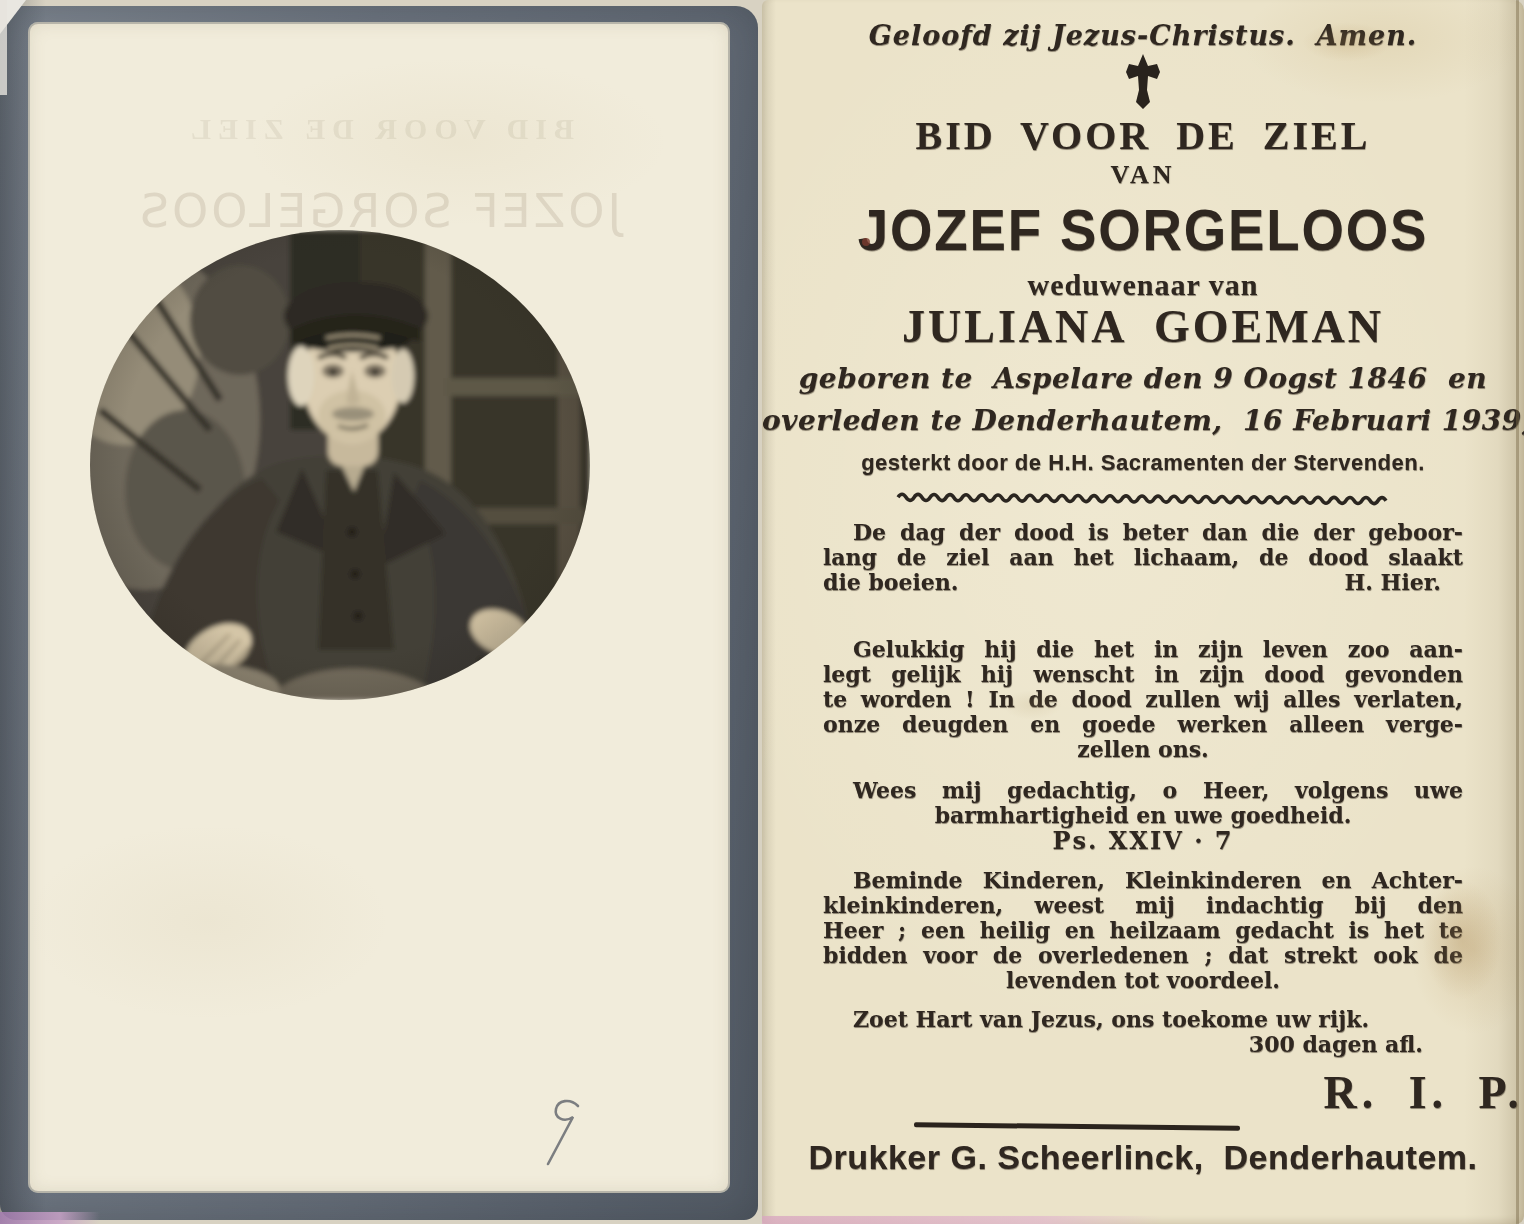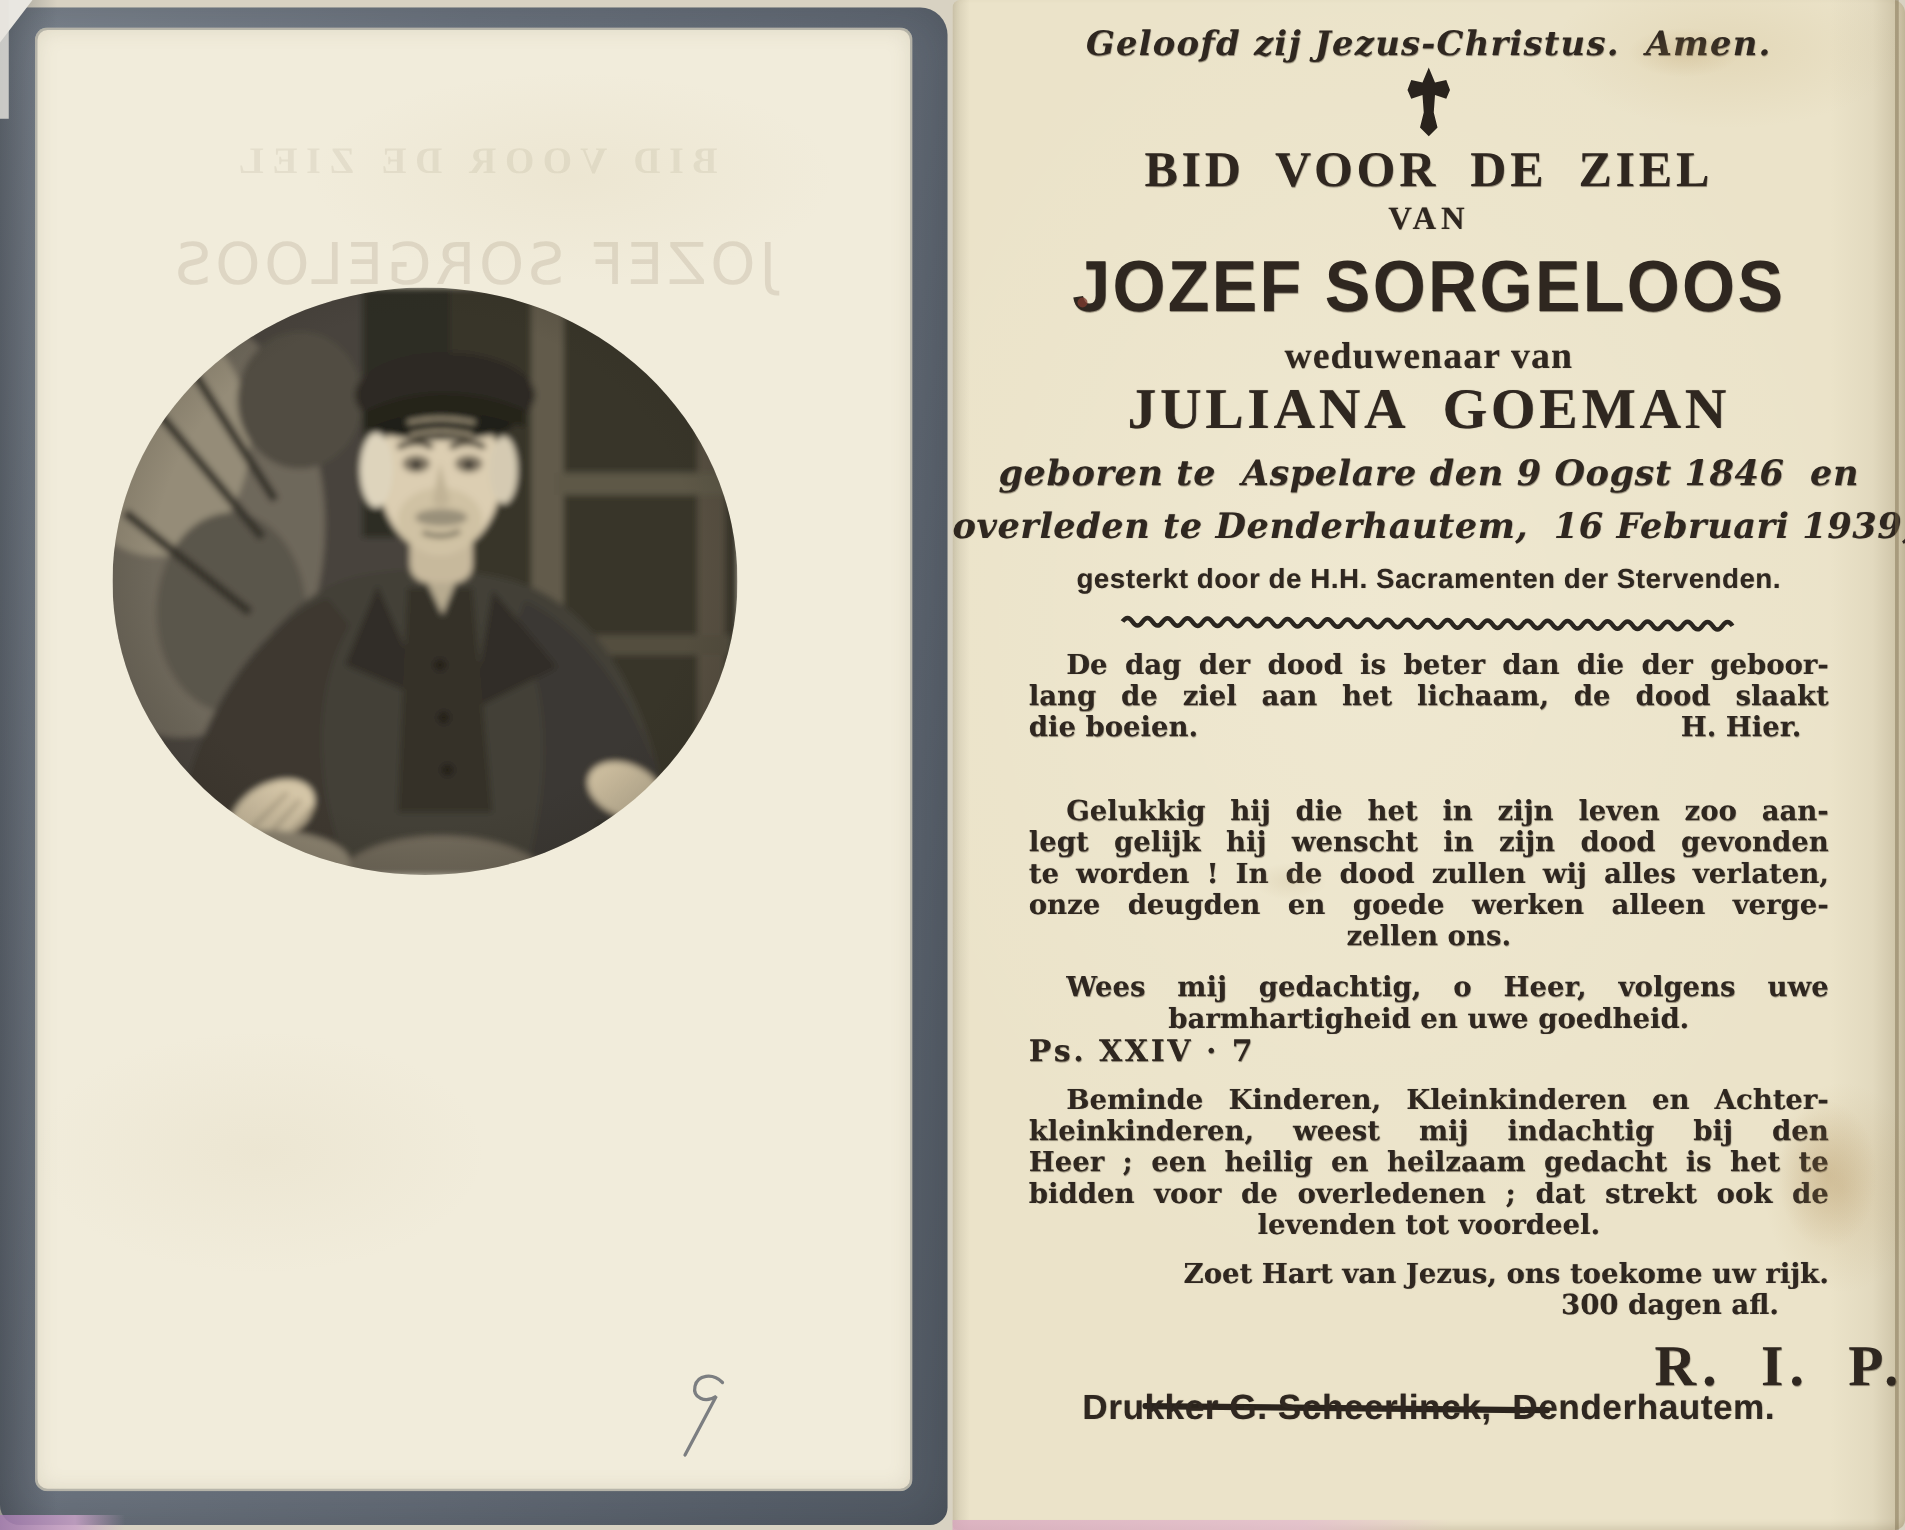--- a/index.html
+++ b/index.html
@@ -67,31 +67,31 @@
       letter-spacing:3px;white-space:pre;}
   .vital{font-style:italic;font-weight:700;font-size:28px;white-space:pre;letter-spacing:0.5px;}
   .born{top:362px;}
   .died{top:404px;}
   .sacraments{top:450px;font-family:"Liberation Sans",sans-serif;font-weight:700;font-size:22px;
       letter-spacing:0.5px;}
   .divider{position:absolute;left:134px;top:492px;}
 
   .para{position:absolute;left:61px;width:640px;font-size:22px;font-weight:700;line-height:25px;}
   .jl{text-align:justify;text-align-last:justify;}
-  .fl{padding-left:30px;box-sizing:border-box;text-align:right;}
+  .fl{padding-left:30px;box-sizing:border-box;}
   .lastl{text-align:center;}
   .p1{top:520px;} .p2{top:637px;} .p3{top:778px;} .p4{top:868px;} .p5{top:1007px;}
   .attr-row{display:flex;justify-content:space-between;padding-right:22px;}
-  .ref-line{text-align:left;padding-right:0px;letter-spacing:2px;font-size:24px;}
+  .ref-line{text-align:center;padding-right:0px;letter-spacing:2px;font-size:24px;}
   .indulgence-line{text-align:right;padding-right:40px;}
   .rip{top:1066px;font-family:"Liberation Serif",serif;font-weight:700;font-size:46px;
       letter-spacing:5px;word-spacing:14px;text-align:right;}
   .rule{position:absolute;left:152px;top:1124px;width:326px;height:5px;background:#2b241d;
       transform:rotate(0.6deg);border-radius:2px;}
-  .printer{top:1110px;font-family:"Liberation Sans",sans-serif;font-weight:700;font-size:28px;
+  .printer{top:1138px;font-family:"Liberation Sans",sans-serif;font-weight:700;font-size:34px;
       letter-spacing:0.5px;white-space:pre;}
   .speck{position:absolute;border-radius:50%;}
 </style>
 </head>
 <body>
 
 <div id="canvas">
 
   <div class="photo-card">
     <div class="frame"></div>

